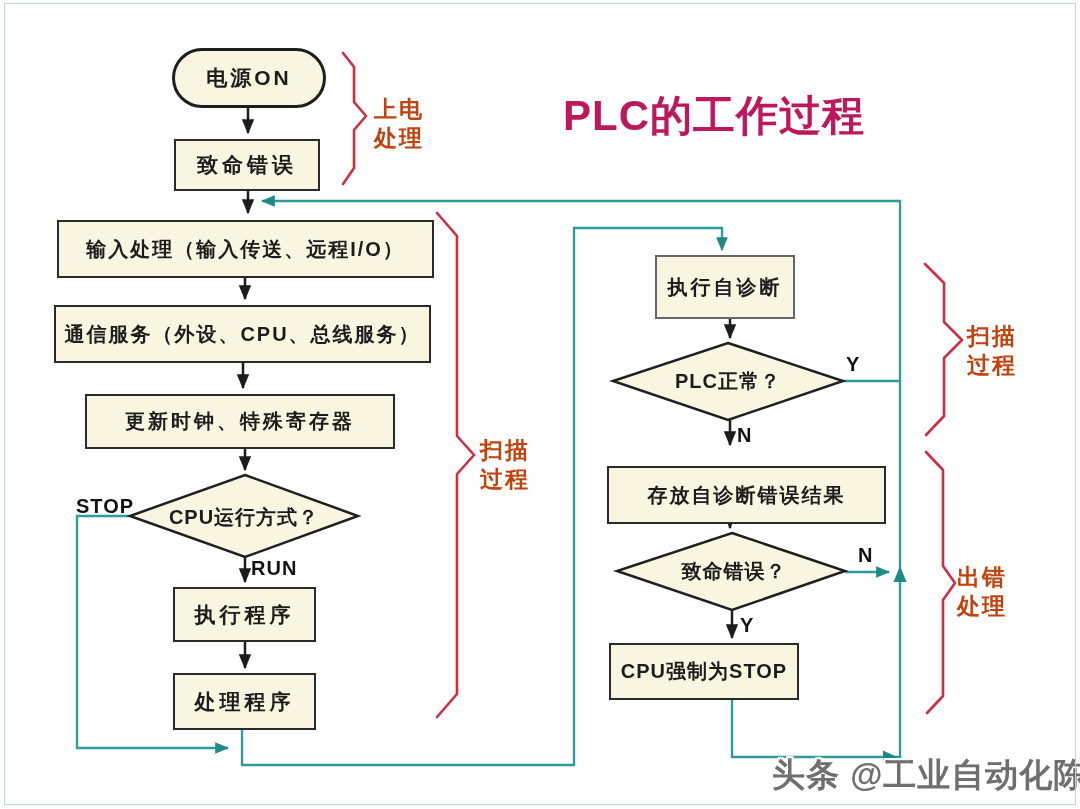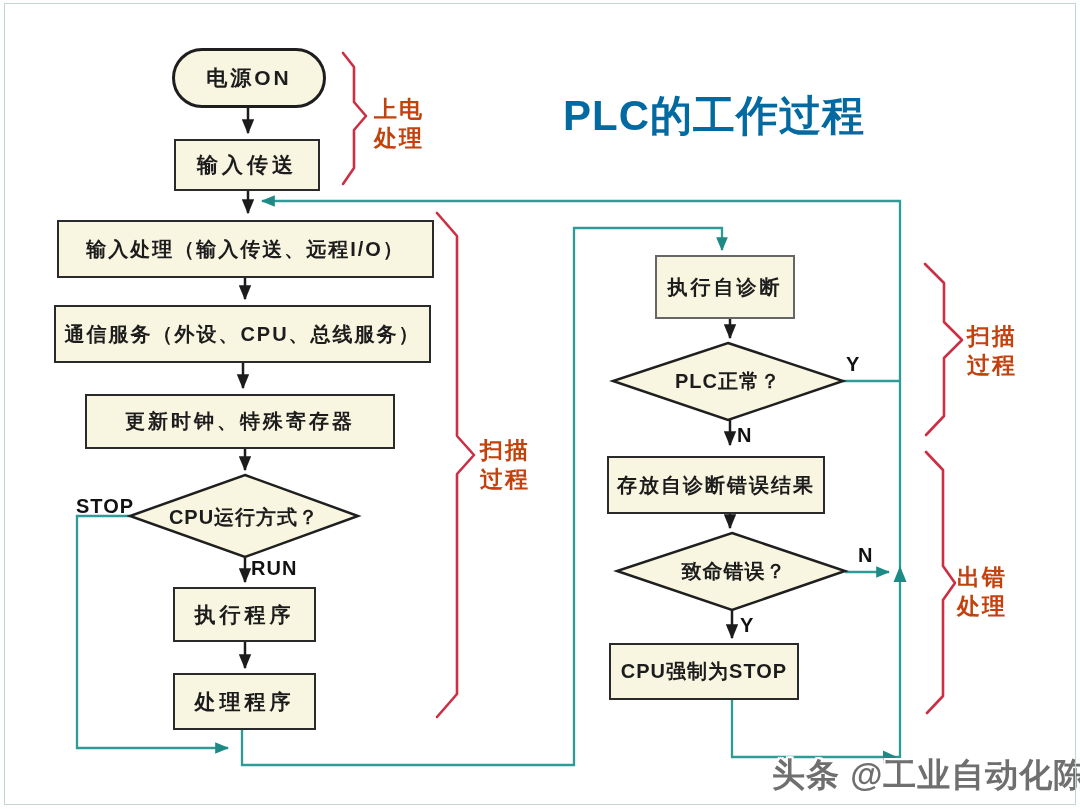--- a/index.html
+++ b/index.html
@@ -15,21 +15,21 @@
     box-sizing:border-box;white-space:nowrap;
   }
   .oval{border-radius:999px;border-width:3px;border-color:#1e1e1e;font-size:21px;letter-spacing:3px;}
   .small{font-size:21px;letter-spacing:4px;}
   .gray-border{border-color:#666;}
   .dmt{position:absolute;display:flex;align-items:center;justify-content:center;text-align:left;
     font-weight:bold;font-size:20px;letter-spacing:1px;white-space:nowrap;}
   .edge-label{position:absolute;font-weight:bold;font-size:20px;letter-spacing:1px;color:#111;}
   .brace-label{position:absolute;width:52px;font-weight:bold;font-size:23px;line-height:29px;
     color:#c2410c;letter-spacing:2px;}
-  .title{position:absolute;left:563px;top:88px;font-size:42px;font-weight:bold;color:#0369a1;letter-spacing:1px;white-space:nowrap;}
+  .title{position:absolute;left:563px;top:88px;font-size:42px;font-weight:bold;color:#be185d;letter-spacing:1px;white-space:nowrap;}
   .watermark{
     position:absolute;left:772px;top:753px;font-size:33px;font-weight:bold;letter-spacing:1px;white-space:nowrap;
     color:#6f6f6f;
     text-shadow:-2px -2px 0 #fff,2px -2px 0 #fff,-2px 2px 0 #fff,2px 2px 0 #fff,0 2px 0 #fff,0 -2px 0 #fff,2px 0 0 #fff,-2px 0 0 #fff;
   }
 </style>
 </head>
 <body>
 
 <div class="stage">
@@ -80,31 +80,31 @@
       <path d="M437 213 L457 236 L457 436 L474 455 L457 474 L457 694 L437 717"></path>
       <path d="M925 264 L944 283 L944 322 L962 340 L944 358 L944 416 L926 435"></path>
       <path d="M926 452 L943 470 L943 566 L955 583 L943 600 L943 696 L927 713"></path>
     </g>
   </svg>
 
   <div class="title">PLC的工作过程</div>
   <div class="watermark">头条 @工业自动化陈工</div>
 
   <div class="node oval" style="left:172px;top:48px;width:154px;height:60px;">电源ON</div>
-  <div class="node small" style="left:174px;top:139px;width:146px;height:52px;">输入传送</div>
+  <div class="node small" style="left:174px;top:139px;width:146px;height:52px;">致命错误</div>
   <div class="node" style="left:57px;top:220px;width:377px;height:58px;">输入处理（输入传送、远程I/O）</div>
   <div class="node" style="left:54px;top:305px;width:377px;height:58px;">通信服务（外设、CPU、总线服务）</div>
   <div class="node" style="left:85px;top:394px;width:310px;height:55px;letter-spacing:3px;">更新时钟、特殊寄存器</div>
   <div class="dmt" style="left:130px;top:499px;width:228px;height:36px;">CPU运行方式？</div>
   <div class="node small" style="left:173px;top:587px;width:143px;height:55px;">执行程序</div>
   <div class="node small" style="left:173px;top:673px;width:143px;height:57px;">处理程序</div>
 
   <div class="node gray-border" style="left:655px;top:255px;width:140px;height:64px;letter-spacing:3px;">执行自诊断</div>
   <div class="dmt" style="left:613px;top:363px;width:230px;height:36px;">PLC正常？</div>
-  <div class="node" style="left:607px;top:456px;width:218px;height:58px;">存放自诊断错误结果</div>
+  <div class="node" style="left:607px;top:466px;width:279px;height:58px;">存放自诊断错误结果</div>
   <div class="dmt" style="left:620px;top:553px;width:228px;height:36px;">致命错误？</div>
   <div class="node" style="left:609px;top:643px;width:190px;height:57px;letter-spacing:1px;">CPU强制为STOP</div>
 
   <div class="edge-label" style="left:76px;top:495px;">STOP</div>
   <div class="edge-label" style="left:251px;top:557px;">RUN</div>
   <div class="edge-label" style="left:846px;top:353px;">Y</div>
   <div class="edge-label" style="left:737px;top:424px;">N</div>
   <div class="edge-label" style="left:858px;top:544px;">N</div>
   <div class="edge-label" style="left:740px;top:614px;">Y</div>
 

